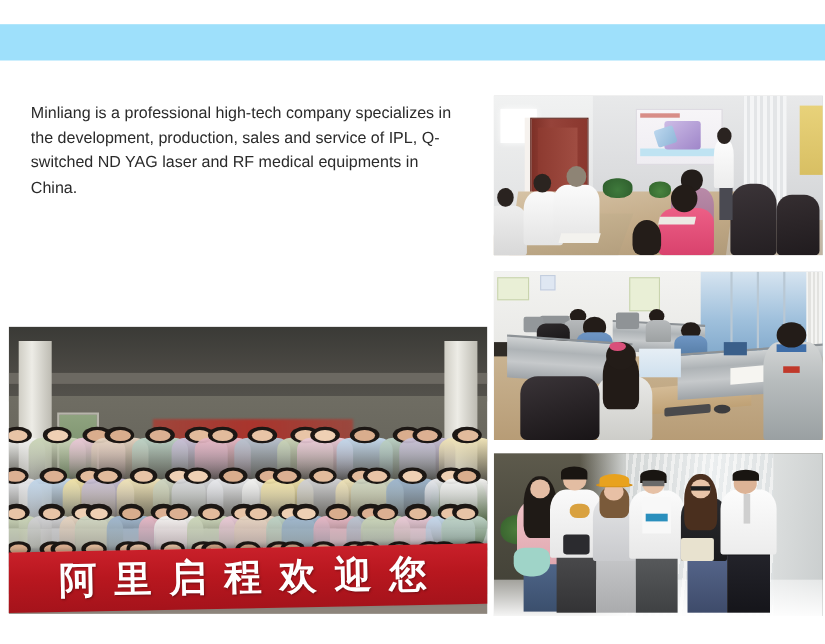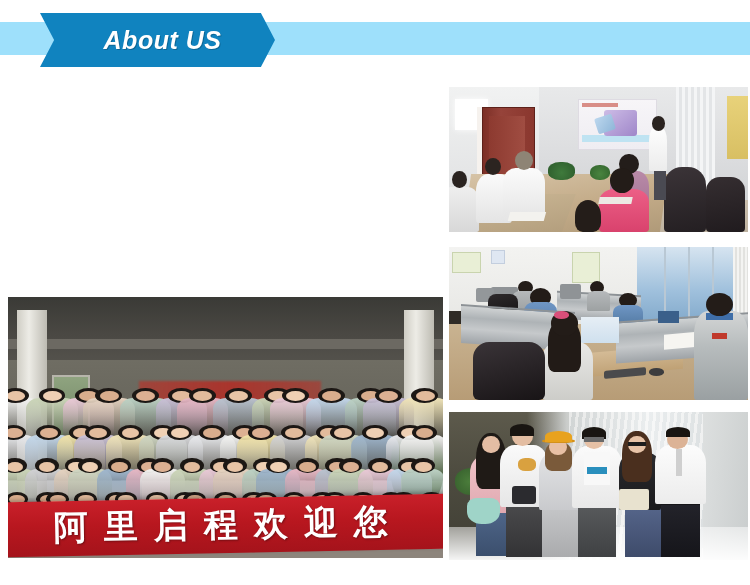--- a/index.html
+++ b/index.html
@@ -399,26 +399,24 @@
   #photo-group .g-step2 {
     left:0; top:96.5%; width:100%; height:3.5%;
     background:#8d857c;
   }
 </style>
 </head>
 <body>
 
 <div id="section-header">
   <div id="header-band"></div>
-  <div id="header-ribbon">
-    <span id="header-title">About US</span>
-  </div>
 </div>
 
 <div id="about-text">
+  <p>Minliang is a professional high-tech company specializes in the development, production, sales and service of IPL, Q-switched ND YAG laser and RF medical equipments in China.</p>
 </div>
 
 <div class="photo" id="photo-meeting">
   <div class="scene">
     <div class="el wall-back"></div>
     <div class="el wall-left"></div>
     <div class="el window-l"></div>
     <div class="el door-gap"></div>
     <div class="el door"></div>
     <div class="el door-panel"></div>

